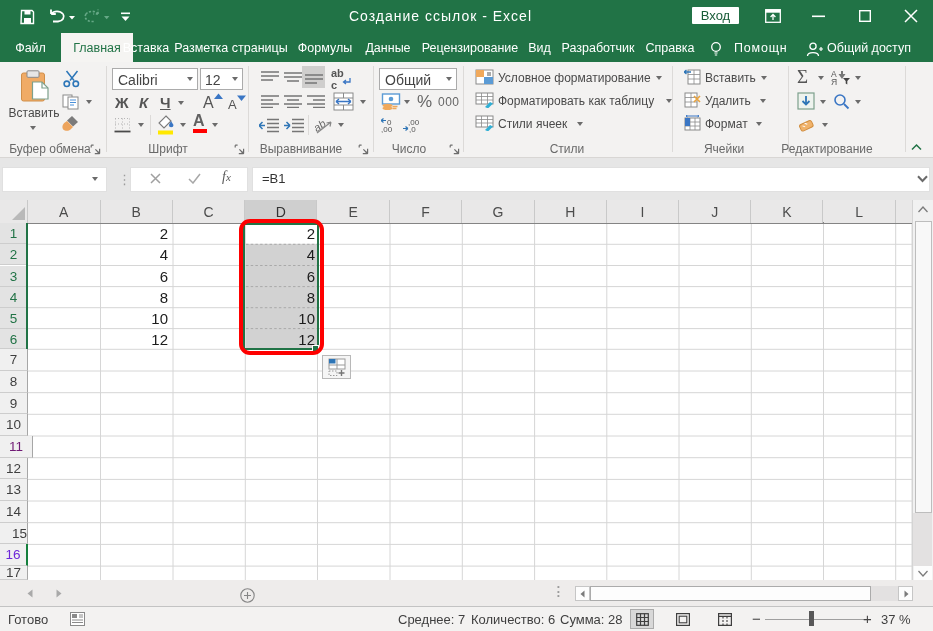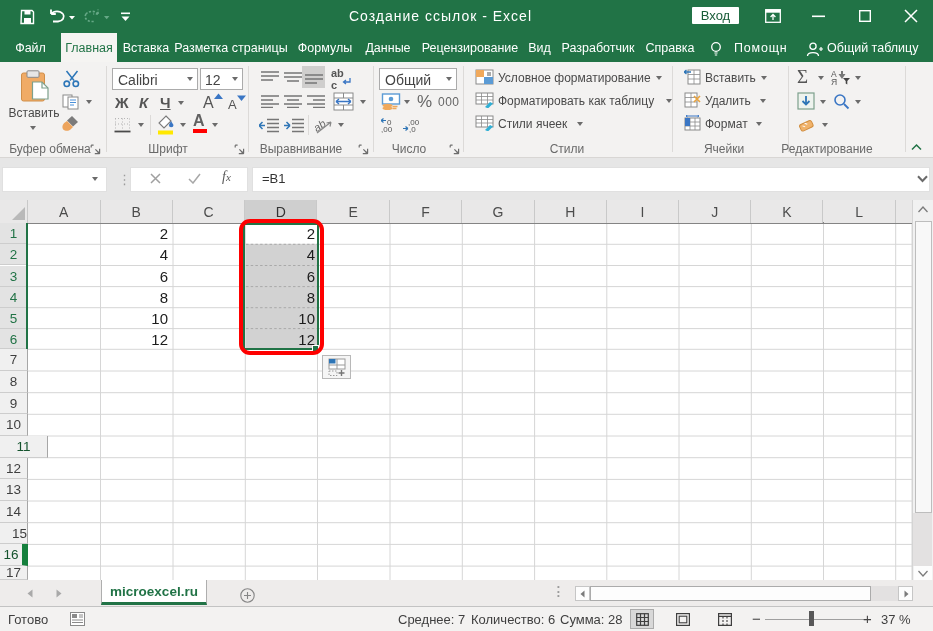--- a/index.html
+++ b/index.html
@@ -4,21 +4,21 @@
 *{margin:0;padding:0;box-sizing:border-box;}
 html,body{width:933px;height:631px;overflow:hidden;}
 body{font-family:"Liberation Sans",sans-serif;position:relative;background:#fff;}
 .abs{position:absolute;}
 
 #titlebar{left:0;top:0;width:933px;height:62px;background:#217346;}
 #apptitle{left:0;top:8px;width:881px;text-align:center;font-size:14px;letter-spacing:1px;color:#fff;}
 #vhod{left:692px;top:7px;width:47px;height:17px;background:#fff;border-radius:1px;color:#185c37;font-size:13px;text-align:center;line-height:17px;}
 
 .tab{top:36px;height:26px;color:#fff;font-size:12.5px;line-height:25px;text-align:center;}
-#tabActive{left:61px;top:33px;width:56px;height:29px;background:#f5f4f2;color:#217346;font-size:12.5px;line-height:31px;text-align:center;}
+#tabActive{left:61px;top:33px;width:72px;height:29px;background:#f5f4f2;color:#217346;font-size:12.5px;line-height:31px;text-align:center;}
 
 #ribbon{left:0;top:62px;width:933px;height:96px;background:#f3f2f1;border-bottom:1px solid #d8d6d4;}
 .gsep{top:4px;height:86px;width:1px;background:#dcdad8;}
 .glabel{top:80px;height:14px;font-size:12px;color:#696969;text-align:center;}
 .launch{top:81px;width:12px;height:12px;}
 .rtext{font-size:12px;color:#4a4a4a;}
 .caret{width:0;height:0;border-left:3.5px solid transparent;border-right:3.5px solid transparent;border-top:4px solid #6b6b6b;}
 
 #fbar{left:0;top:158px;width:933px;height:42px;background:#e6e6e6;}
 .fbox{top:9px;height:25px;background:#fff;border:1px solid #e0e0e0;}
@@ -85,21 +85,21 @@
 <svg class="abs" style="left:709px;top:41px" width="14" height="17" viewBox="0 0 14 17">
  <circle cx="7" cy="6" r="4.3" fill="none" stroke="#fff" stroke-width="1.3"></circle>
  <path d="M5.4 12 h3.2 M5.8 14 h2.4" stroke="#fff" stroke-width="1.2"></path>
 </svg>
 <div class="abs tab" style="left:734px;width:62px;text-align:left;letter-spacing:0.8px;">Помощн</div>
 <svg class="abs" style="left:806px;top:42px" width="17" height="15" viewBox="0 0 17 15">
  <circle cx="7" cy="4.2" r="3.1" fill="none" stroke="#fff" stroke-width="1.3"></circle>
  <path d="M1.5 14 c0 -4.5 11 -4.5 11 0" fill="none" stroke="#fff" stroke-width="1.3"></path>
  <path d="M13 7 h4 M15 5 v4" stroke="#fff" stroke-width="1.2"></path>
 </svg>
-<div class="abs tab" style="left:827px;width:100px;text-align:left;">Общий таблицу</div>
+<div class="abs tab" style="left:827px;width:100px;text-align:left;">Общий доступ</div>
 </div>
 <div class="abs" id="ribbon">
 
 <div class="abs gsep" style="left:106px"></div>
 <div class="abs gsep" style="left:248px"></div>
 <div class="abs gsep" style="left:373px"></div>
 <div class="abs gsep" style="left:463px"></div>
 <div class="abs gsep" style="left:672px"></div>
 <div class="abs gsep" style="left:788px"></div>
 <div class="abs gsep" style="left:905px"></div>
@@ -400,26 +400,26 @@
 <div class="abs" style="left:0;top:23.0px;width:28px;height:21.3px;background:#e3e3e3;border-bottom:1px solid #cdcdcd;border-right:1px solid #a6a6a6;font-size:13.5px;color:#217346;text-align:center;line-height:21px;">1</div>
 <div class="abs" style="left:0;top:44.3px;width:28px;height:21.2px;background:#e3e3e3;border-bottom:1px solid #cdcdcd;border-right:1px solid #a6a6a6;font-size:13.5px;color:#217346;text-align:center;line-height:21px;">2</div>
 <div class="abs" style="left:0;top:65.5px;width:28px;height:21.1px;background:#e3e3e3;border-bottom:1px solid #cdcdcd;border-right:1px solid #a6a6a6;font-size:13.5px;color:#217346;text-align:center;line-height:21px;">3</div>
 <div class="abs" style="left:0;top:86.6px;width:28px;height:21.1px;background:#e3e3e3;border-bottom:1px solid #cdcdcd;border-right:1px solid #a6a6a6;font-size:13.5px;color:#217346;text-align:center;line-height:21px;">4</div>
 <div class="abs" style="left:0;top:107.7px;width:28px;height:20.9px;background:#e3e3e3;border-bottom:1px solid #cdcdcd;border-right:1px solid #a6a6a6;font-size:13.5px;color:#217346;text-align:center;line-height:21px;">5</div>
 <div class="abs" style="left:0;top:128.6px;width:28px;height:20.7px;background:#e3e3e3;border-bottom:1px solid #cdcdcd;border-right:1px solid #a6a6a6;font-size:13.5px;color:#217346;text-align:center;line-height:21px;">6</div>
 <div class="abs" style="left:0;top:149.3px;width:28px;height:21.7px;background:#f0f0f0;border-bottom:1px solid #cdcdcd;border-right:1px solid #a6a6a6;font-size:13.5px;color:#3f3f3f;text-align:center;line-height:22px;">7</div>
 <div class="abs" style="left:0;top:171.0px;width:28px;height:21.7px;background:#f0f0f0;border-bottom:1px solid #cdcdcd;border-right:1px solid #a6a6a6;font-size:13.5px;color:#3f3f3f;text-align:center;line-height:22px;">8</div>
 <div class="abs" style="left:0;top:192.7px;width:28px;height:21.6px;background:#f0f0f0;border-bottom:1px solid #cdcdcd;border-right:1px solid #a6a6a6;font-size:13.5px;color:#3f3f3f;text-align:center;line-height:22px;">9</div>
 <div class="abs" style="left:0;top:214.3px;width:28px;height:21.7px;background:#f0f0f0;border-bottom:1px solid #cdcdcd;border-right:1px solid #a6a6a6;font-size:13.5px;color:#3f3f3f;text-align:center;line-height:22px;">10</div>
-<div class="abs" style="left:0;top:236.0px;width:48px;height:21.7px;background:#f0f0f0;border-bottom:1px solid #cdcdcd;border-right:1px solid #a6a6a6;font-size:13.5px;color:#14532d;text-align:center;line-height:22px;">11</div>
+<div class="abs" style="left:0;top:236.0px;width:33px;height:21.7px;background:#f0f0f0;border-bottom:1px solid #cdcdcd;border-right:1px solid #a6a6a6;font-size:13.5px;color:#701a75;text-align:center;line-height:22px;">11</div>
 <div class="abs" style="left:0;top:257.7px;width:28px;height:21.7px;background:#f0f0f0;border-bottom:1px solid #cdcdcd;border-right:1px solid #a6a6a6;font-size:13.5px;color:#3f3f3f;text-align:center;line-height:22px;">12</div>
 <div class="abs" style="left:0;top:279.4px;width:28px;height:21.6px;background:#f0f0f0;border-bottom:1px solid #cdcdcd;border-right:1px solid #a6a6a6;font-size:13.5px;color:#3f3f3f;text-align:center;line-height:22px;">13</div>
 <div class="abs" style="left:0;top:301.0px;width:28px;height:21.7px;background:#f0f0f0;border-bottom:1px solid #cdcdcd;border-right:1px solid #a6a6a6;font-size:13.5px;color:#3f3f3f;text-align:center;line-height:22px;">14</div>
 <div class="abs" style="left:0;top:322.7px;width:28px;height:21.7px;background:#f0f0f0;border-bottom:1px solid #cdcdcd;border-right:1px solid #a6a6a6;font-size:13.5px;color:#3f3f3f;text-align:right;line-height:22px;">15</div>
-<div class="abs" style="left:0;top:344.4px;width:28px;height:21.7px;background:#f0f0f0;border-bottom:1px solid #cdcdcd;border-right:6px solid #15803d;font-size:13.5px;color:#14532d;text-align:center;line-height:22px;">16</div>
+<div class="abs" style="left:0;top:344.4px;width:28px;height:21.7px;background:#f0f0f0;border-bottom:1px solid #cdcdcd;border-right:2px solid #15803d;font-size:13.5px;color:#6d28d9;text-align:center;line-height:22px;">16</div>
 <div class="abs" style="left:0;top:366.1px;width:28px;height:13.9px;background:#f0f0f0;border-bottom:1px solid #cdcdcd;border-right:1px solid #a6a6a6;font-size:13.5px;color:#3f3f3f;text-align:center;line-height:14px;">17</div>
 <div class="abs" style="left:25.5px;top:23px;width:2.5px;height:126.3px;background:#217346;"></div>
 <div class="abs cellnum" style="left:100px;top:23.0px;width:68px;height:21.3px;line-height:21px;">2</div>
 <div class="abs cellnum" style="left:100px;top:44.3px;width:68px;height:21.2px;line-height:21px;">4</div>
 <div class="abs cellnum" style="left:100px;top:65.5px;width:68px;height:21.1px;line-height:21px;">6</div>
 <div class="abs cellnum" style="left:100px;top:86.6px;width:68px;height:21.1px;line-height:21px;">8</div>
 <div class="abs cellnum" style="left:100px;top:107.7px;width:68px;height:20.9px;line-height:21px;">10</div>
 <div class="abs cellnum" style="left:100px;top:128.6px;width:68px;height:20.7px;line-height:21px;">12</div>
 <div class="abs" style="left:245.8px;top:44.3px;width:71.2px;height:105.0px;background:#d2d2d2;"></div>
     <svg class="abs" style="left:246px;top:0" width="71" height="160" viewBox="0 0 71 160">
@@ -459,21 +459,20 @@
       <path d="M0.5 1 L5 6 L9.5 1" fill="none" stroke="#7b7b7b" stroke-width="1.3"></path>
     </svg>
 </div>
 <div class="abs" id="tabbar">
 <svg class="abs" style="left:26px;top:9px" width="8" height="9" viewBox="0 0 8 9">
       <path d="M6.5 0.5 L1.5 4.5 L6.5 8.5 z" fill="#a9a9a9"></path>
     </svg>
 <svg class="abs" style="left:55px;top:9px" width="8" height="9" viewBox="0 0 8 9">
       <path d="M1.5 0.5 L6.5 4.5 L1.5 8.5 z" fill="#a9a9a9"></path>
     </svg>
-<div class="abs" style="left:101px;top:0;width:106px;height:25px;background:#fff;border-left:1px solid #aeaeae;border-right:1px solid #aeaeae;border-bottom:3px solid #217346;color:#217346;font-weight:bold;font-size:13.5px;text-align:center;line-height:23px;">microexcel.ru</div>
 <svg class="abs" style="left:240px;top:8px" width="15" height="15" viewBox="0 0 15 15">
  <circle cx="7.5" cy="7.5" r="6.7" fill="none" stroke="#868686" stroke-width="1.1"></circle>
  <path d="M7.5 4 v7 M4 7.5 h7" stroke="#868686" stroke-width="1.1"></path>
 </svg>
 <div class="abs" style="left:557px;top:5px;width:4px;height:16px;color:#9a9a9a;font-size:8px;line-height:4.5px;">•<br>•<br>•</div>
 <div class="abs" style="left:575px;top:6px;width:15px;height:15px;background:#fdfdfd;border:1px solid #c6c6c6;"></div>
 <svg class="abs" style="left:579px;top:10px" width="7" height="8" viewBox="0 0 7 8">
       <path d="M5.5 0.5 L1.5 4 L5.5 7.5 z" fill="#7b7b7b"></path>
     </svg>
 <div class="abs" style="left:590px;top:6px;width:281px;height:15px;background:#fdfdfd;border:1px solid #ababab;"></div>

